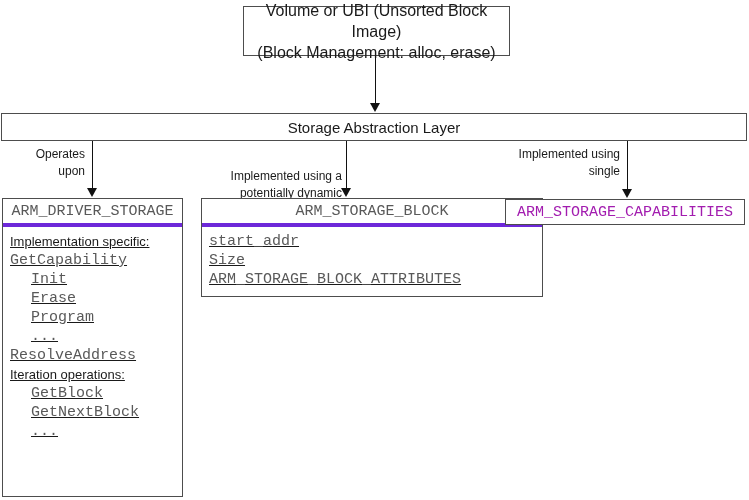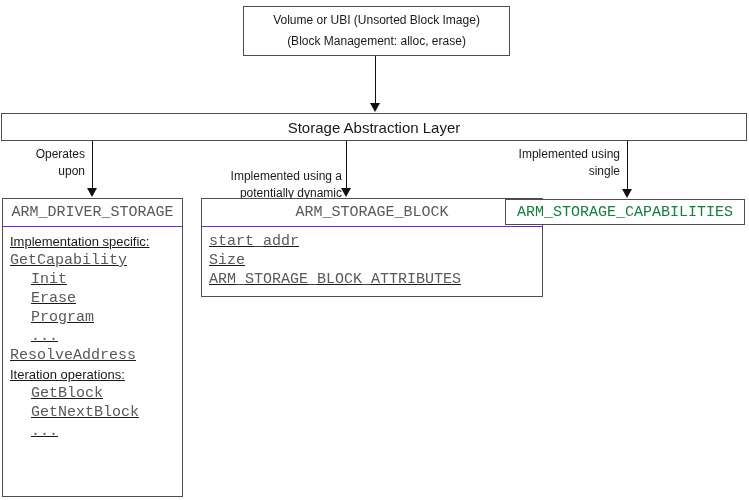--- a/index.html
+++ b/index.html
@@ -11,21 +11,21 @@
     border: 1px solid #4d4d4d;
     background: #ffffff;
     box-sizing: border-box;
     color: #1a1a1a;
   }
 
   
   .top-box {
     left: 243px; top: 6px; width: 267px; height: 50px;
     display: flex; flex-direction: column; justify-content: center;
-    text-align: center; font-size: 12px; line-height: 21px;
+    text-align: center; font-size: 16px; line-height: 21px;
   }
 
   
   .sal-box {
     left: 1px; top: 113px; width: 746px; height: 28px;
     display: flex; align-items: center; justify-content: center;
     font-size: 15px;
   }
 
   
@@ -40,32 +40,32 @@
   
   .edge-label {
     position: absolute; text-align: right;
     font-size: 12px; line-height: 17px; color: #1a1a1a;
     white-space: nowrap;
   }
 
   
   .struct-header {
     box-sizing: border-box;
-    border-bottom: 1px solid #6d28d9;
+    border-bottom: 4px solid #6d28d9;
     display: flex; align-items: center; justify-content: center;
     font-family: "Liberation Mono", "DejaVu Sans Mono", monospace;
     font-size: 15px; color: #595959;
     white-space: pre;
   }
   .driver-box  { left: 2px;   top: 198px; width: 181px; height: 299px; }
   .block-box   { left: 201px; top: 198px; width: 342px; height: 99px;  }
   .caps-box    { left: 505px; top: 199px; width: 240px; height: 26px;
                  display: flex; align-items: center; justify-content: center;
                  font-family: "Liberation Mono", "DejaVu Sans Mono", monospace;
-                 font-size: 15px; color: #15803d; }
+                 font-size: 15px; color: #a21caf; }
   .driver-box .struct-header, .block-box .struct-header { height: 28px; }
 
   .struct-body { padding-top: 5px; text-decoration: underline; }
   .bline { height: 19px; line-height: 19px; padding-left: 7px; white-space: pre; }
   .bline.sans { font-size: 13px; color: #1a1a1a; }
   .bline.mono {
     font-family: "Liberation Mono", "DejaVu Sans Mono", monospace;
     font-size: 15px; color: #595959;
   }
   .bline.indent { padding-left: 28px; }

